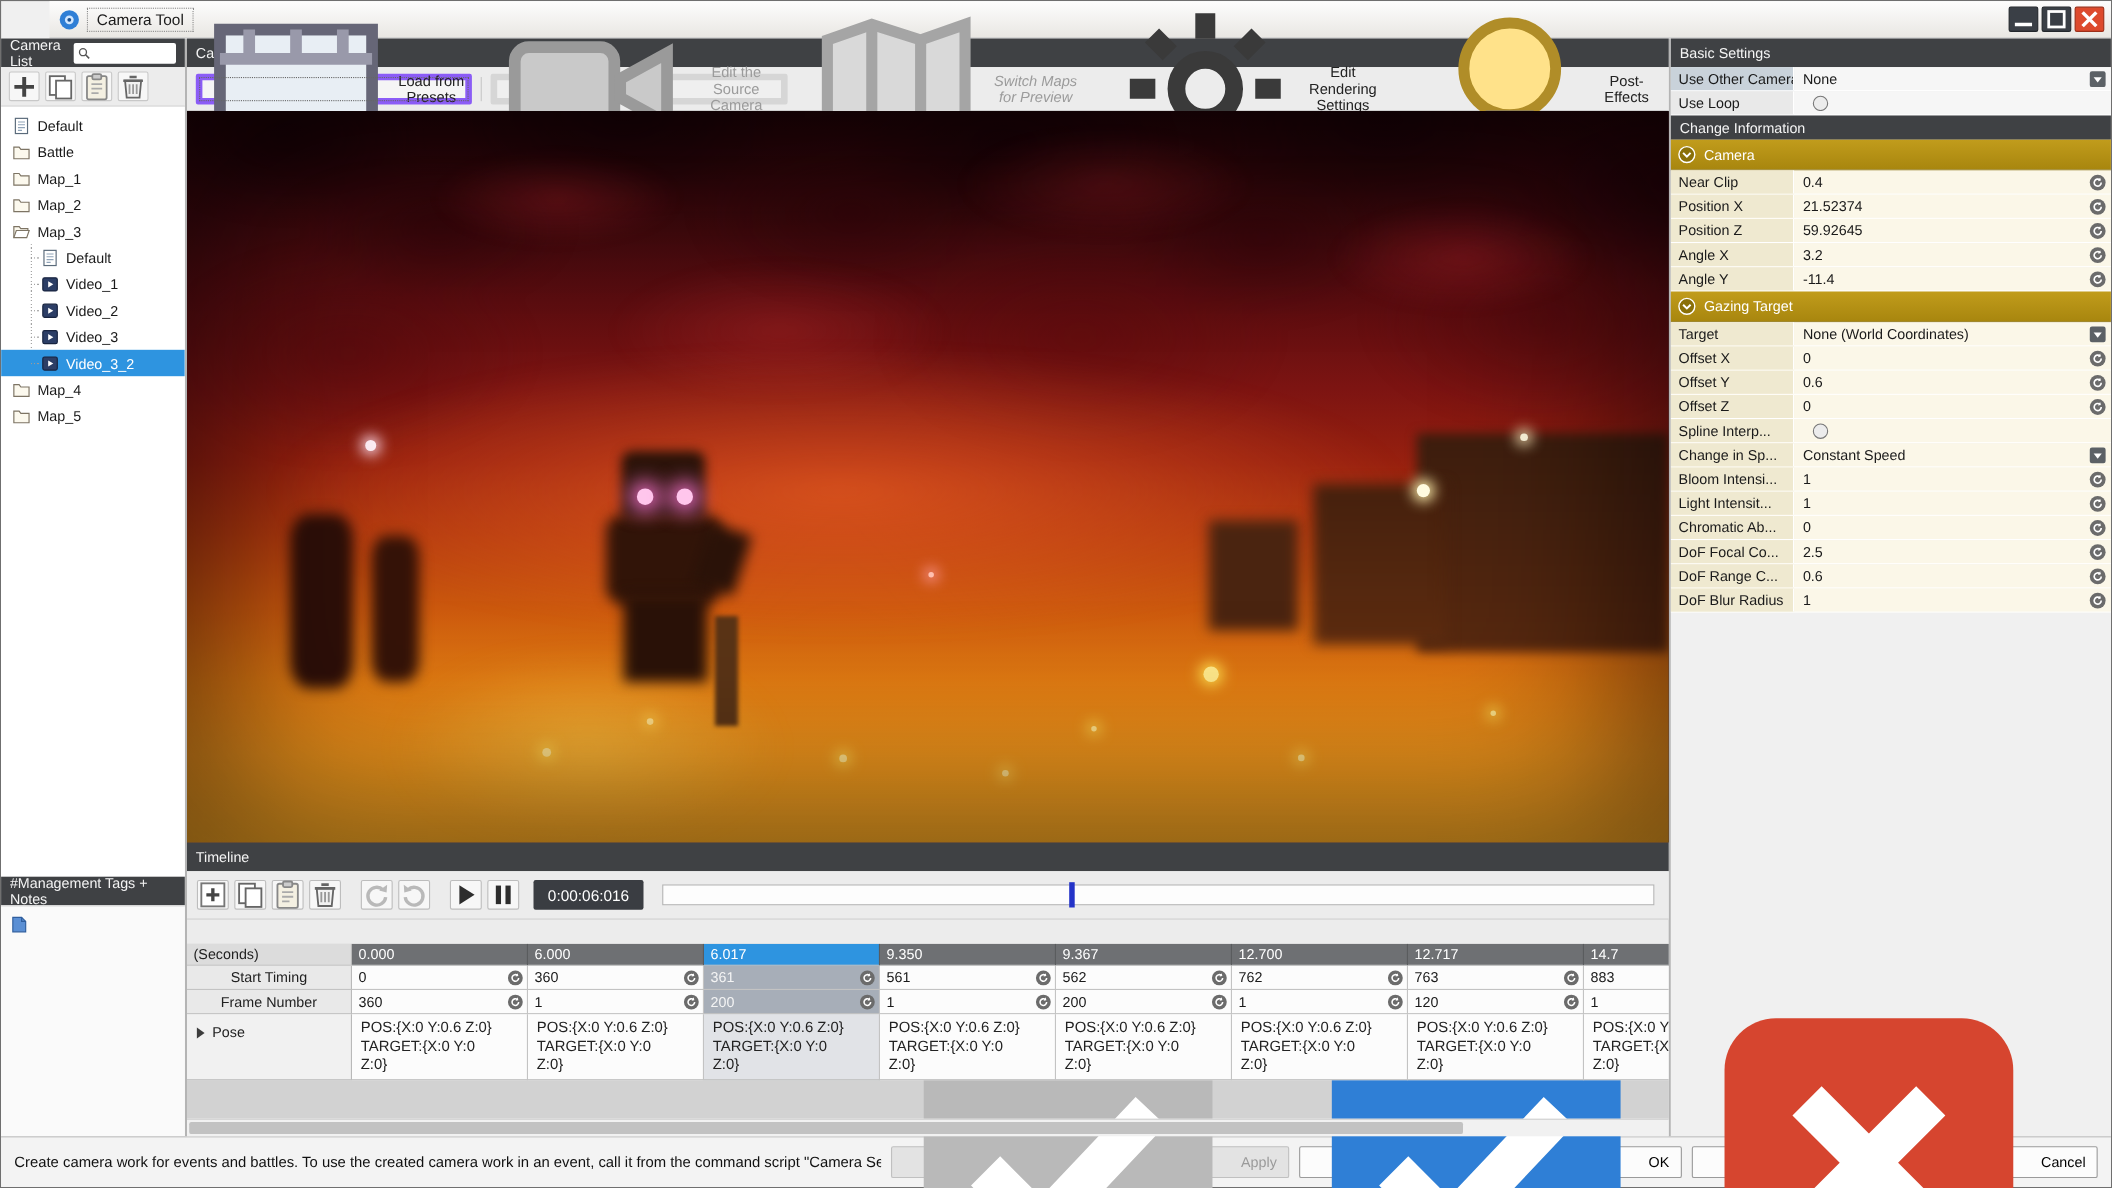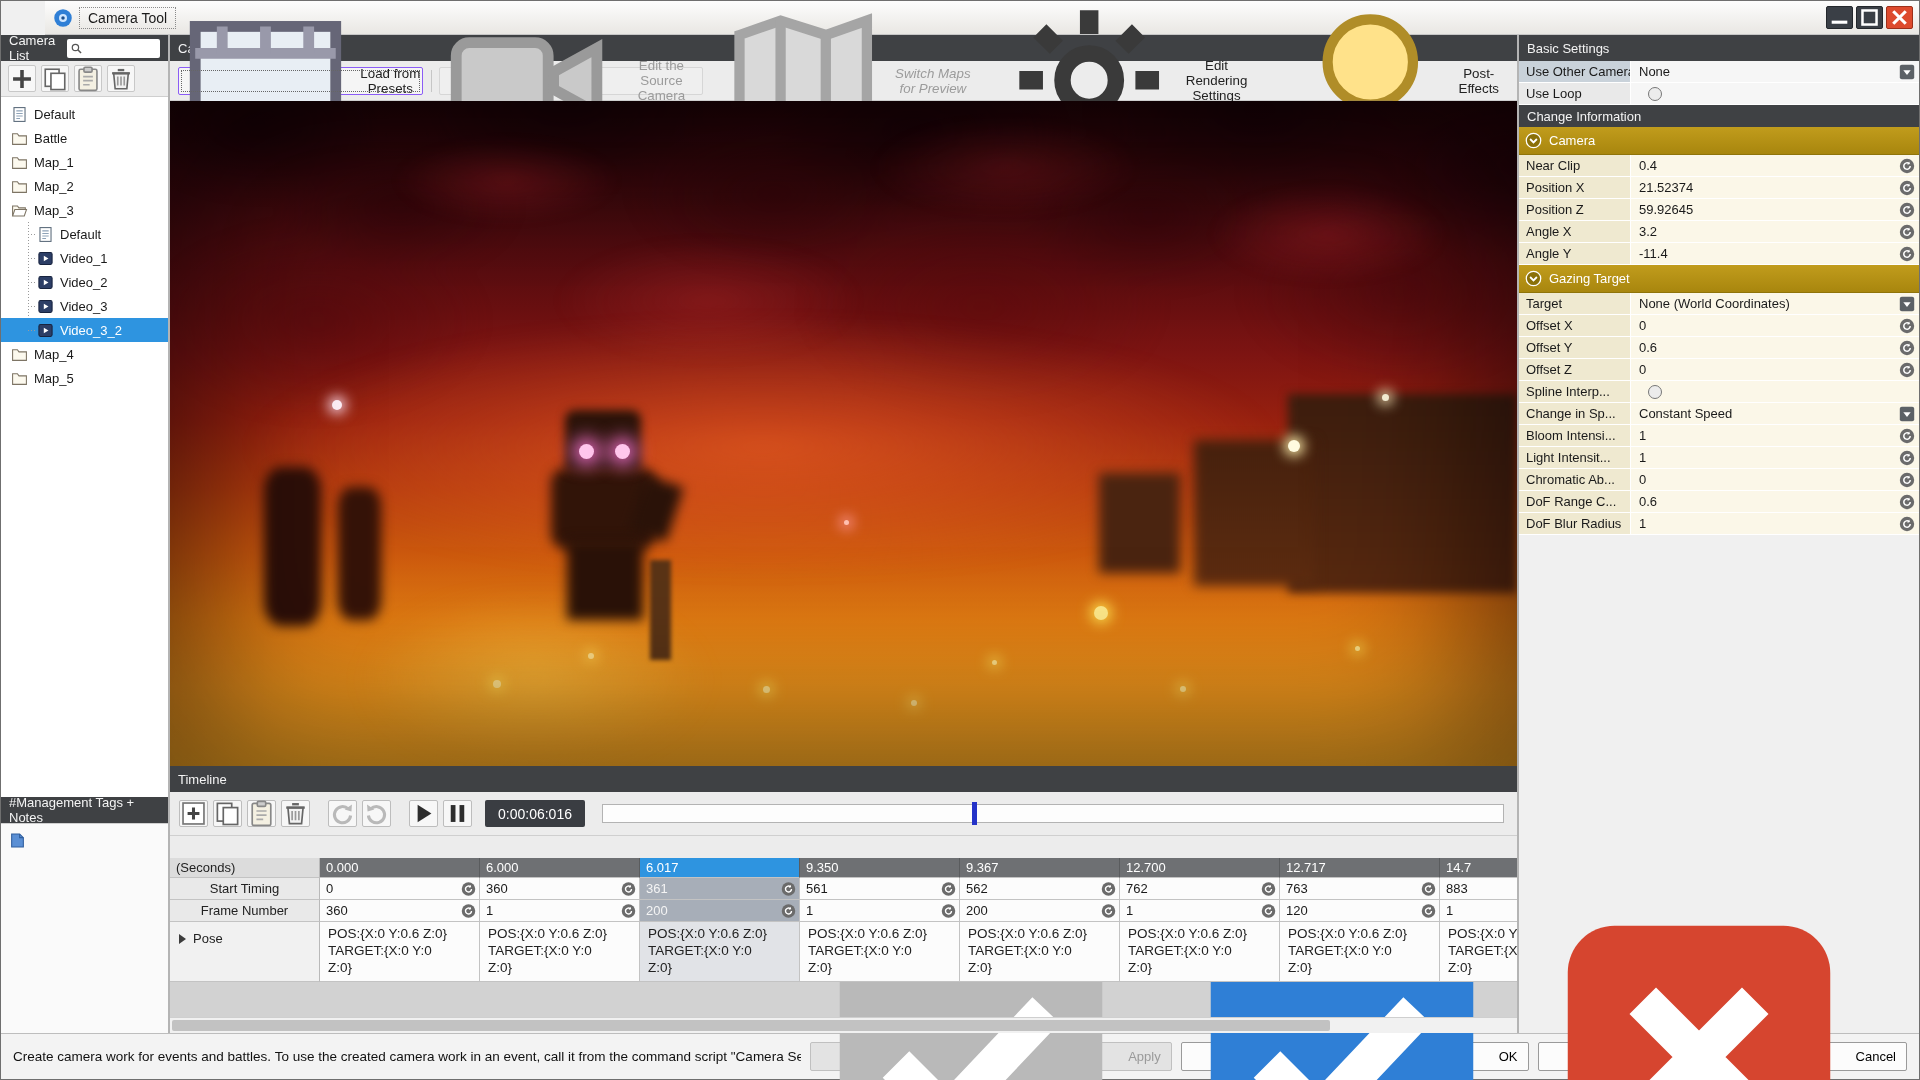--- a/index.html
+++ b/index.html
@@ -41,21 +41,21 @@
   .tree-item.d1::before { content:""; position:absolute; left:27px; top:50%; width:8px; height:1px;
       background-image:repeating-linear-gradient(90deg,#9a9a9a 0 1px,transparent 1px 3px); }
   .tree-item.selected { background:#2e94e0; color:#fff; }
   .tags-header { height:26px; }
   .tags-area { height:210px; flex:none; background:#fafafa; border-top:1px solid #cfcfcf; padding:8px; }
   .tags-area .ic { width:17px; height:17px; display:inline-block; }
 
   
   .center { flex:1; min-width:0; display:flex; flex-direction:column; border-right:2px solid #b4b4b4; background:#ececec; }
   .pv-toolbar { height:40px; flex:none; display:flex; align-items:center; gap:8px; padding:0 8px; background:#ececec; border-bottom:1px solid #cfcfcf; }
-  .pv-btn { height:28px; display:flex; align-items:center; gap:7px; padding:0 0; background:#f5f5f5; border:1px solid #8b5cf6; border-radius:2px; color:#222; }
+  .pv-btn { height:28px; display:flex; align-items:center; gap:7px; padding:0 0; background:#f5f5f5; border:6px solid #8b5cf6; border-radius:2px; color:#222; }
   .pv-btn.focused { outline:1px dotted #666; outline-offset:-4px; }
   .pv-btn.disabled { color:#9b9b9b; background:#efefef; border-color:#d6d6d6; }
   .pv-flat { height:28px; display:flex; align-items:center; gap:7px; padding:0 10px; color:#222; background:transparent; border:0; }
   .pv-flat.disabled { color:#9b9b9b;font-style:italic; }
   .pv-btn svg, .pv-flat svg { width:17px; height:17px; }
   .v-div { width:1px; height:22px; background:#c6c6c6; }
   .pv-right { margin-left:auto; display:flex; align-items:center; gap:14px; }
 
   
   .viewport { flex:1; position:relative; overflow:hidden; background:#200406; }
@@ -964,20 +964,33 @@
         <span class="ric">
             <svg viewBox="0 0 16 16">
               <circle cx="8" cy="8" r="7.2" fill="#6b6b6b"></circle>
               <path d="M11.2 8a3.2 3.2 0 1 1-1.1-2.4" fill="none" stroke="#fff" stroke-width="1.5"></path>
               <path d="M10.2 3.4l.7 2.7-2.7.6z" fill="#fff"></path>
             </svg>
           </span>
       </div>
       <div class="prow">
         <div class="plabel">
+            <span>DoF Focal Co...</span>
+          </div>
+        <div class="pvalue"><span>2.5</span></div>
+        <span class="ric">
+            <svg viewBox="0 0 16 16">
+              <circle cx="8" cy="8" r="7.2" fill="#6b6b6b"></circle>
+              <path d="M11.2 8a3.2 3.2 0 1 1-1.1-2.4" fill="none" stroke="#fff" stroke-width="1.5"></path>
+              <path d="M10.2 3.4l.7 2.7-2.7.6z" fill="#fff"></path>
+            </svg>
+          </span>
+      </div>
+      <div class="prow">
+        <div class="plabel">
             <span>DoF Range C...</span>
           </div>
         <div class="pvalue"><span>0.6</span></div>
         <span class="ric">
             <svg viewBox="0 0 16 16">
               <circle cx="8" cy="8" r="7.2" fill="#6b6b6b"></circle>
               <path d="M11.2 8a3.2 3.2 0 1 1-1.1-2.4" fill="none" stroke="#fff" stroke-width="1.5"></path>
               <path d="M10.2 3.4l.7 2.7-2.7.6z" fill="#fff"></path>
             </svg>
           </span>

